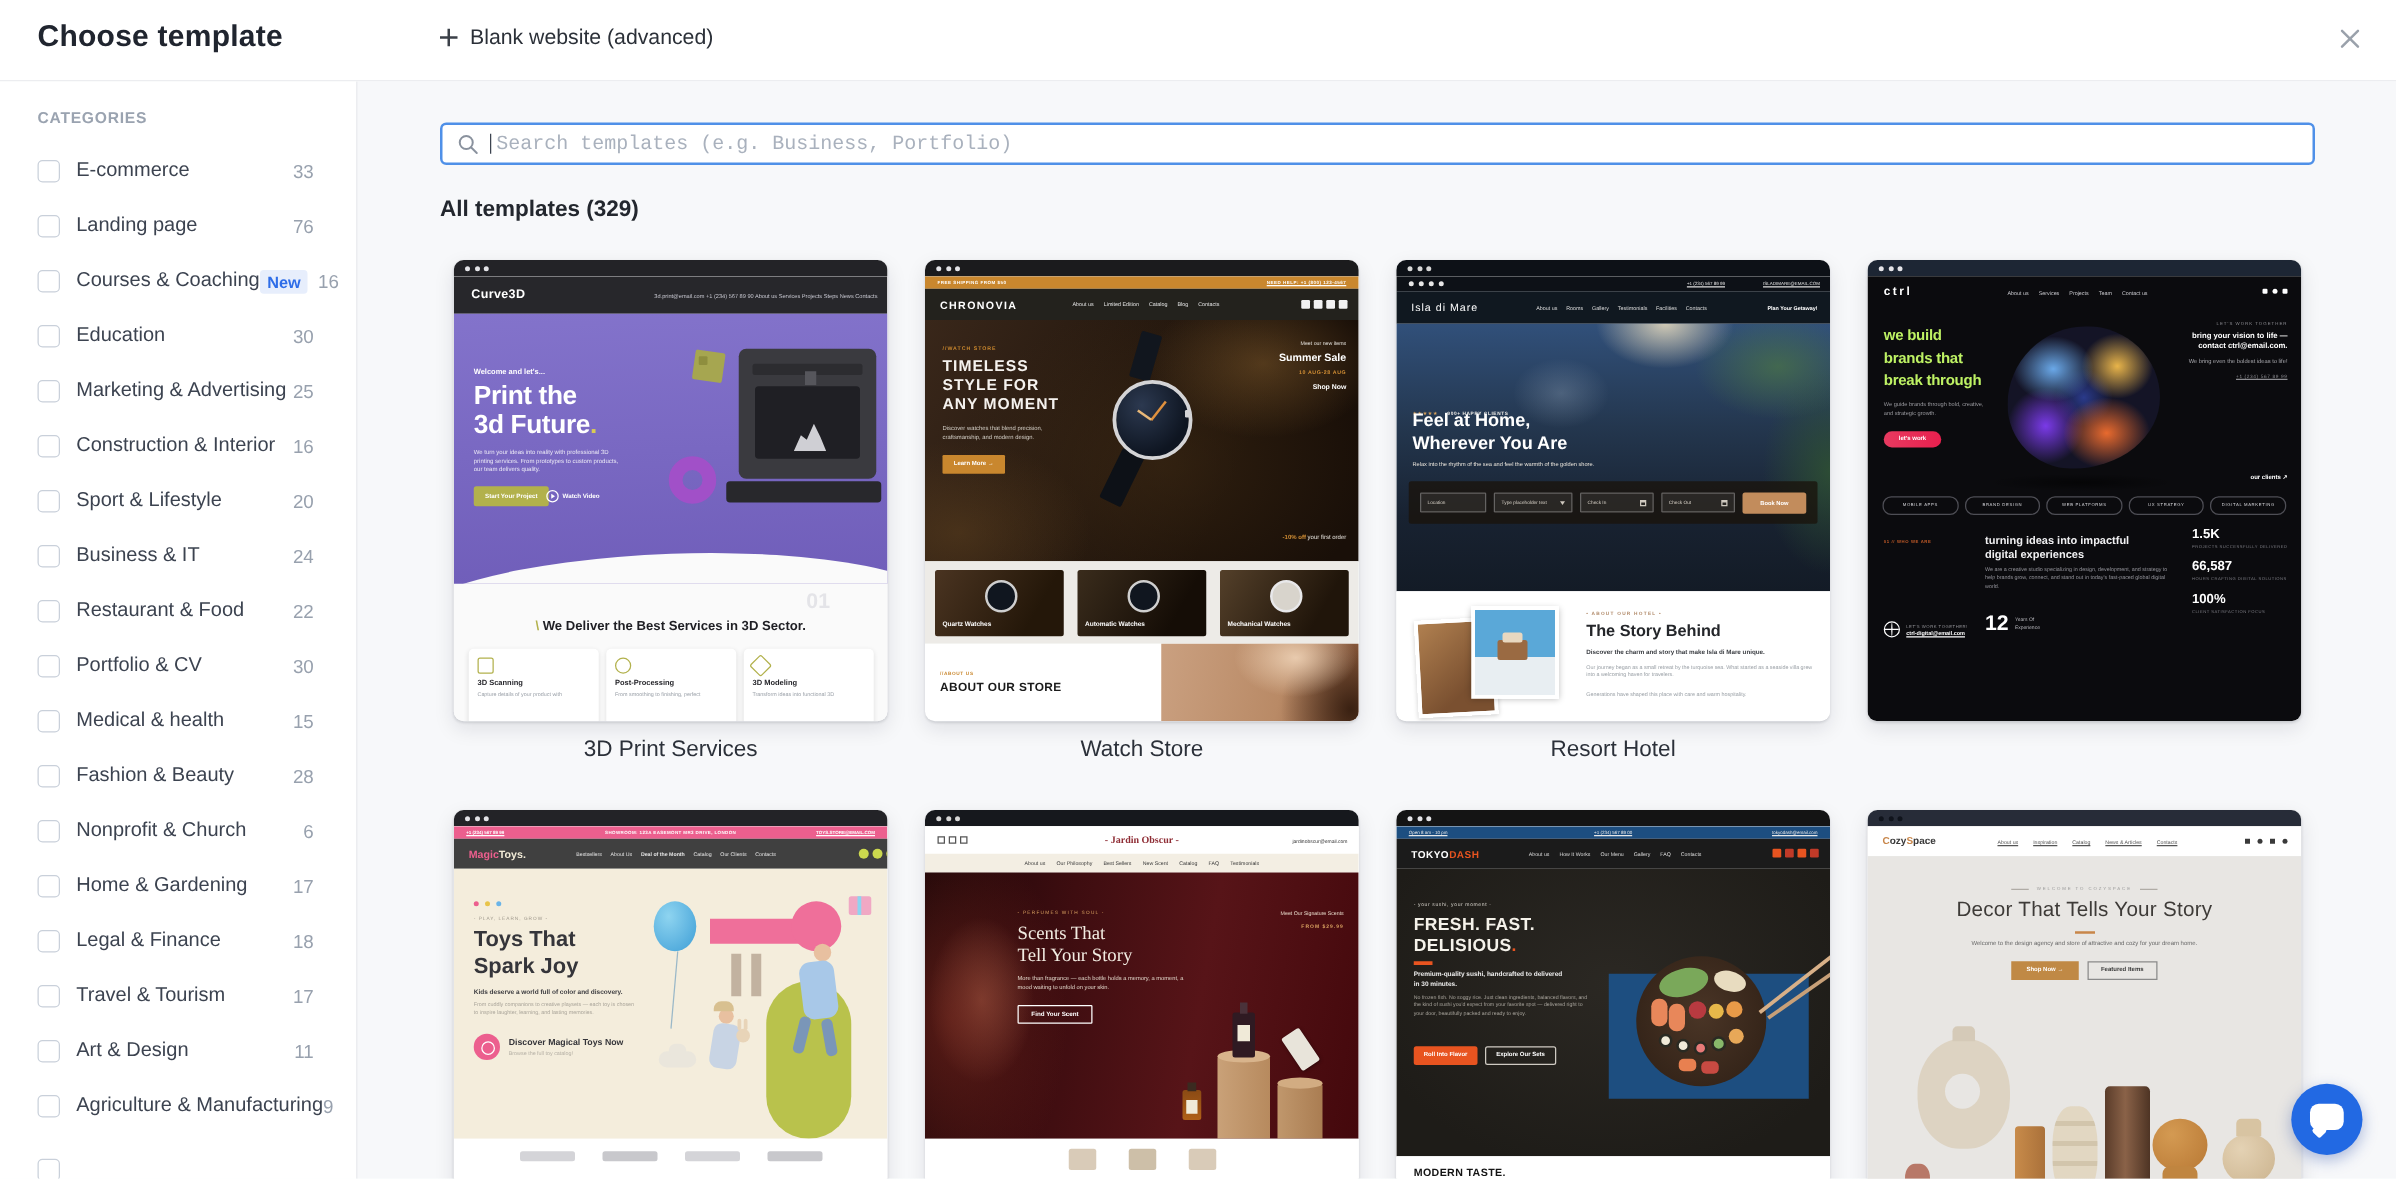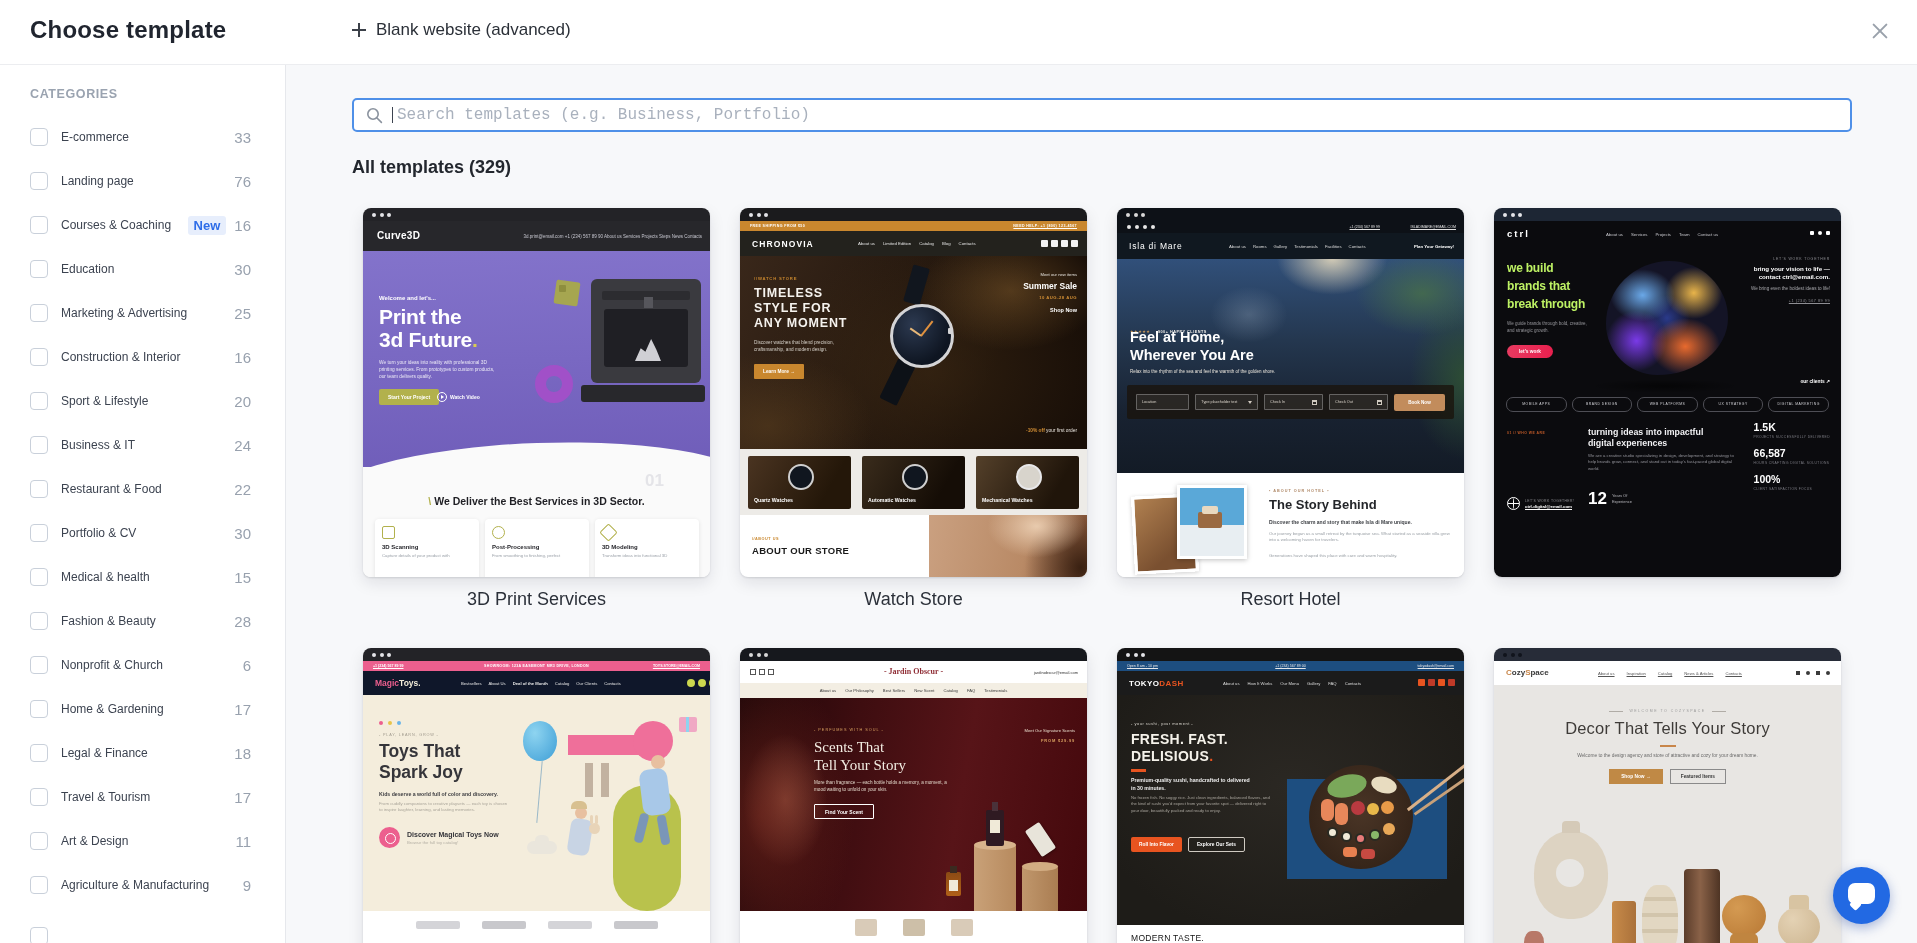--- a/index.html
+++ b/index.html
@@ -16,21 +16,21 @@
   .plus::after{left:0;top:6px;width:14px;height:2px}
   .close-btn{position:absolute;right:26px;top:20px;width:22px;height:22px;cursor:pointer}
   .close-btn::before,.close-btn::after{content:"";position:absolute;left:10px;top:1px;width:2px;height:20px;background:#9aa1ab;border-radius:1px}
   .close-btn::before{transform:rotate(45deg)}
   .close-btn::after{transform:rotate(-45deg)}
   
   .sidebar{position:absolute;left:0;top:65px;bottom:0;width:285px;background:#fff;border-right:1px solid #e6e8ec;overflow:hidden;z-index:20}
   .cats-label{position:absolute;left:30px;top:22px;font-size:12.5px;font-weight:700;color:#9aa3b0;letter-spacing:.6px}
   .cat-row{position:absolute;left:30px;right:34px;height:24px;display:flex;align-items:center;cursor:pointer}
   .cbox{width:18px;height:18px;border:1px solid #c9d0da;border-radius:4px;background:#fff;flex:0 0 18px;box-sizing:border-box}
-  .cat-label{margin-left:13px;font-size:12px;color:#3c4350;white-space:nowrap}
+  .cat-label{margin-left:13px;font-size:16px;color:#3c4350;white-space:nowrap}
   .badge-new{margin-left:auto;margin-right:8px;font-size:13px;font-weight:700;color:#2e6de8;background:#e7eefc;border-radius:3px;padding:2px 6px}
   .cat-count{margin-left:auto;font-size:15px;color:#98a1ae}
   .cat-row.hasbadge .cat-count{margin-left:0}
   
   .main{position:absolute;left:286px;top:65px;right:0;bottom:0;background:#f7f8fa;overflow:hidden}
   .search-wrap{position:absolute;left:66px;top:33px;width:1500px;height:34px;background:#fff;border:2px solid #4f90e8;border-radius:5px;box-sizing:border-box;display:flex;align-items:center;padding-left:12px}
   .caret{width:1px;height:16px;background:#3c4350;margin-left:9px}
   .search-input{flex:1;border:none;outline:none;background:transparent;font-size:16px;color:#333;padding-left:4px;font-family:Liberation Mono, monospace}
   .search-input::placeholder{color:#a9b1bd}
   .all-label{position:absolute;left:66px;top:92px;font-size:18px;font-weight:700;color:#23272e}
@@ -484,21 +484,21 @@
           <span class="dot"></span>
           <span class="dot"></span>
           <span class="dot"></span>
         </div>
       <div class="tbody" style="background:#fff">
         <div class="a" style="left:0;top:0;width:347px;height:10px;background:#ec5f8e">
           <span class="a" style="left:10px;top:3px;font-size:3.6px;font-weight:700;color:#fff;text-decoration:underline">+1 (234) 567 89 99</span>
           <span class="a" style="left:0;right:0;top:3px;text-align:center;font-size:3.6px;font-weight:700;color:#fff;letter-spacing:.3px">SHOWROOM: 123A EASEMONT MR3 DRIVE, LONDON</span>
           <span class="a" style="right:10px;top:3px;font-size:3.6px;font-weight:700;color:#fff;text-decoration:underline">TOYS.STORE@EMAIL.COM</span>
         </div>
-        <div class="a" style="left:0;top:10px;width:374px;height:24px;background:#0f172a">
+        <div class="a" style="left:0;top:10px;width:374px;height:24px;background:#404040">
           <span class="a" style="left:12px;top:7px;font-size:8.5px;font-weight:800">
             <span style="color:#ec5f8e">Magic</span><span style="color:#f2ecd8">Toys.</span>
           </span>
           <div class="a" style="left:98px;top:10px;display:flex;gap:7px;font-size:4.2px;color:#e6e6e6">
             <span>Bestsellers</span>
               <span>About Us</span>
               <span style="font-weight:700">Deal of the Month</span>
               <span>Catalog</span>
               <span>Our Clients</span>
               <span>Contacts</span>
@@ -690,21 +690,21 @@
             <span class="a" style="left:82px;top:64px;width:12px;height:12px;border-radius:50%;background:#88b86a;border:2px solid #2a2a22;box-sizing:border-box"></span>
             <span class="a" style="left:96px;top:58px;width:12px;height:12px;border-radius:50%;background:#e8a858"></span>
             <span class="a" style="left:56px;top:82px;width:14px;height:10px;border-radius:4px;background:#e88050"></span>
             <span class="a" style="left:74px;top:84px;width:14px;height:10px;border-radius:4px;background:#c84a42"></span>
             <span class="a" style="left:150px;top:-18px;width:3px;height:78px;background:#d8b088;transform:rotate(52deg)"></span>
             <span class="a" style="left:158px;top:-12px;width:3px;height:78px;background:#c8a078;transform:rotate(55deg)"></span>
           </div>
         </div>
         <div class="a" style="left:0;top:264px;width:347px;height:92px;background:#fff">
 
-          <div class="a" style="left:14px;top:8px;font-size:8.5px;font-weight:400;color:#141414;letter-spacing:.3px">MODERN TASTE.</div>
+          <div class="a" style="left:14px;top:8px;font-size:8.5px;font-weight:700;color:#141414;letter-spacing:.3px">MODERN TASTE.</div>
         </div>
       </div>
     </div>
     <div class="tlabel"></div>
   </div>
 
   <div class="tcell" style="left:1208px;top:583px">
     <div class="tframe cf8">
       <div class="chrome">
           <span class="dot"></span>

